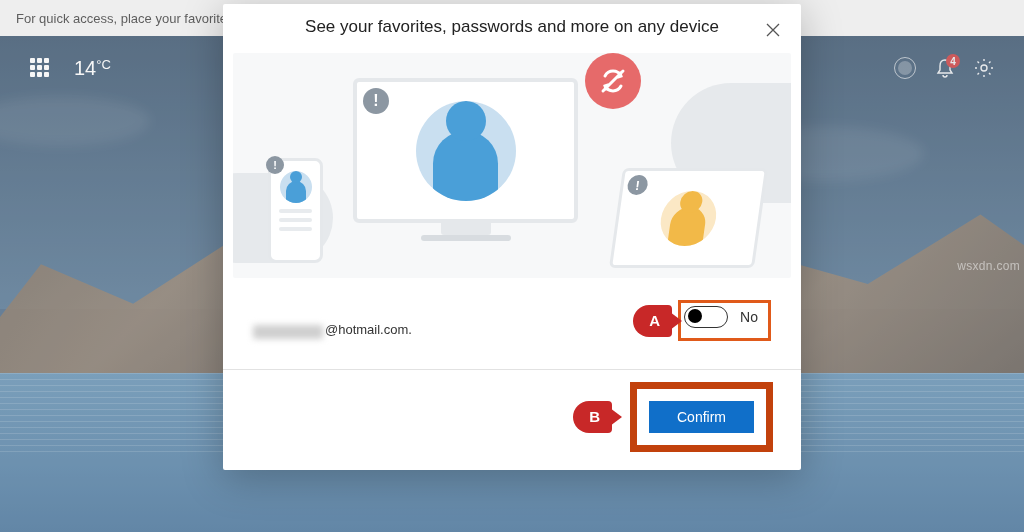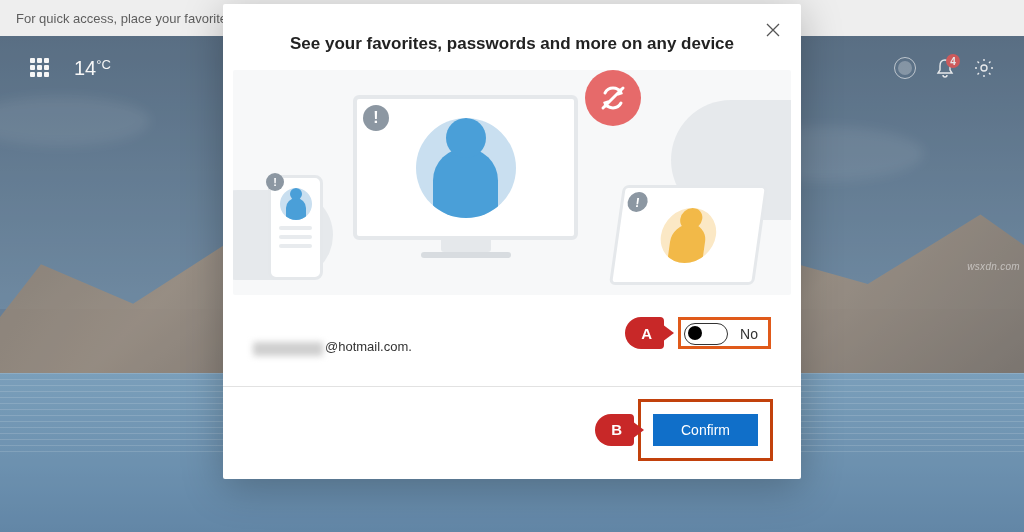--- a/index.html
+++ b/index.html
@@ -64,21 +64,21 @@
       position:relative;
       padding-bottom:0;
     }
     .close-btn {
       position:absolute; top:10px; right:12px; width:32px; height:32px;
       display:flex; align-items:center; justify-content:center;
       cursor:pointer; color:#555; font-size:16px;
     }
     .dialog-title {
       text-align:center; font-size:17px; color:#222;
-      padding: 30px 20px 16px; font-weight:700;
+      padding: 13px 20px 16px; font-weight:400;
     }
     .illustration {
       height:225px; background:#f7f8f9; position:relative; overflow:hidden;
       margin: 0 10px; border-radius:2px;
     }
     .ill-cloud { position:absolute; background:#e6e9ec; border-radius:80px;}
     .ic1 { width:140px; height:90px; left:-40px; top:120px;}
     .ic2 { width:180px; height:120px; right:-60px; top:30px;}
     .monitor { position:absolute; left:120px; top:25px; width:225px;}
     .mon-screen { width:225px; height:145px; background:#fff; border:4px solid #e5e8eb; border-radius:6px; display:flex; align-items:center; justify-content:center; position:relative;}
@@ -112,45 +112,45 @@
     .callout { display:flex; align-items:center;}
     .callout-pin {
       background:#c82828; color:#fff; font-weight:600; font-size:15px;
       height:32px; display:flex; align-items:center; padding:0 12px 0 16px;
       border-radius:16px 4px 4px 16px; position:relative;
     }
     .callout-pin::after {
       content:''; position:absolute; right:-10px; top:50%; transform:translateY(-50%);
       border-left:12px solid #c82828; border-top:9px solid transparent; border-bottom:9px solid transparent;
     }
-    .highlight-box { border:3px solid #e05a1a; padding:3px 10px 1px 3px; display:flex; align-items:center; gap:12px; background:#fff; margin-left:14px;}
+    .highlight-box { border:3px solid #e05a1a; padding:3px 10px 10px 3px; display:flex; align-items:center; gap:12px; background:#fff; margin-left:6px;}
     .toggle {
       width:44px; height:22px; border:1.5px solid #333; border-radius:12px;
       background:#fff; position:relative; cursor:pointer; flex-shrink:0;
     }
     .toggle .knob {
       position:absolute; top:2px; left:3px; width:14px; height:14px;
       background:#000; border-radius:50%;
     }
     .toggle-label { font-size:14px; color:#333;}
     .dialog-footer {
       border-top:1px solid #e2e2e2; padding:12px 28px 18px;
       display:flex; align-items:center; justify-content:flex-end; gap:0;
       margin-top:14px;
     }
     .confirm-wrap { display:flex; align-items:center;}
-    .confirm-box { border:3px solid #c2410c; padding:12px; margin-left:4px;}
+    .confirm-box { border:7px solid #c2410c; padding:12px; margin-left:18px;}
     .confirm-btn {
       background:#106fc9; color:#fff; border:none;
       padding:8px 28px; font-size:14px; cursor:pointer;
     }
     .watermark {
       position:absolute; right:4px; top:50%; transform:translateY(-50%);
-      font-size:10px; color:rgba(255,255,255,0.5); letter-spacing:0.3px;
-      z-index:6; writing-mode:horizontal-tb;font-style:italic;
+      font-size:12px; color:rgba(255,255,255,0.5); letter-spacing:0.3px;
+      z-index:6; writing-mode:horizontal-tb;
     }
   </style>
 </head>
 <body>
 
 <div class="browser-chrome">
   <span>For quick access, place your favorites h</span>
 </div>
 
 <div class="content-bg">

